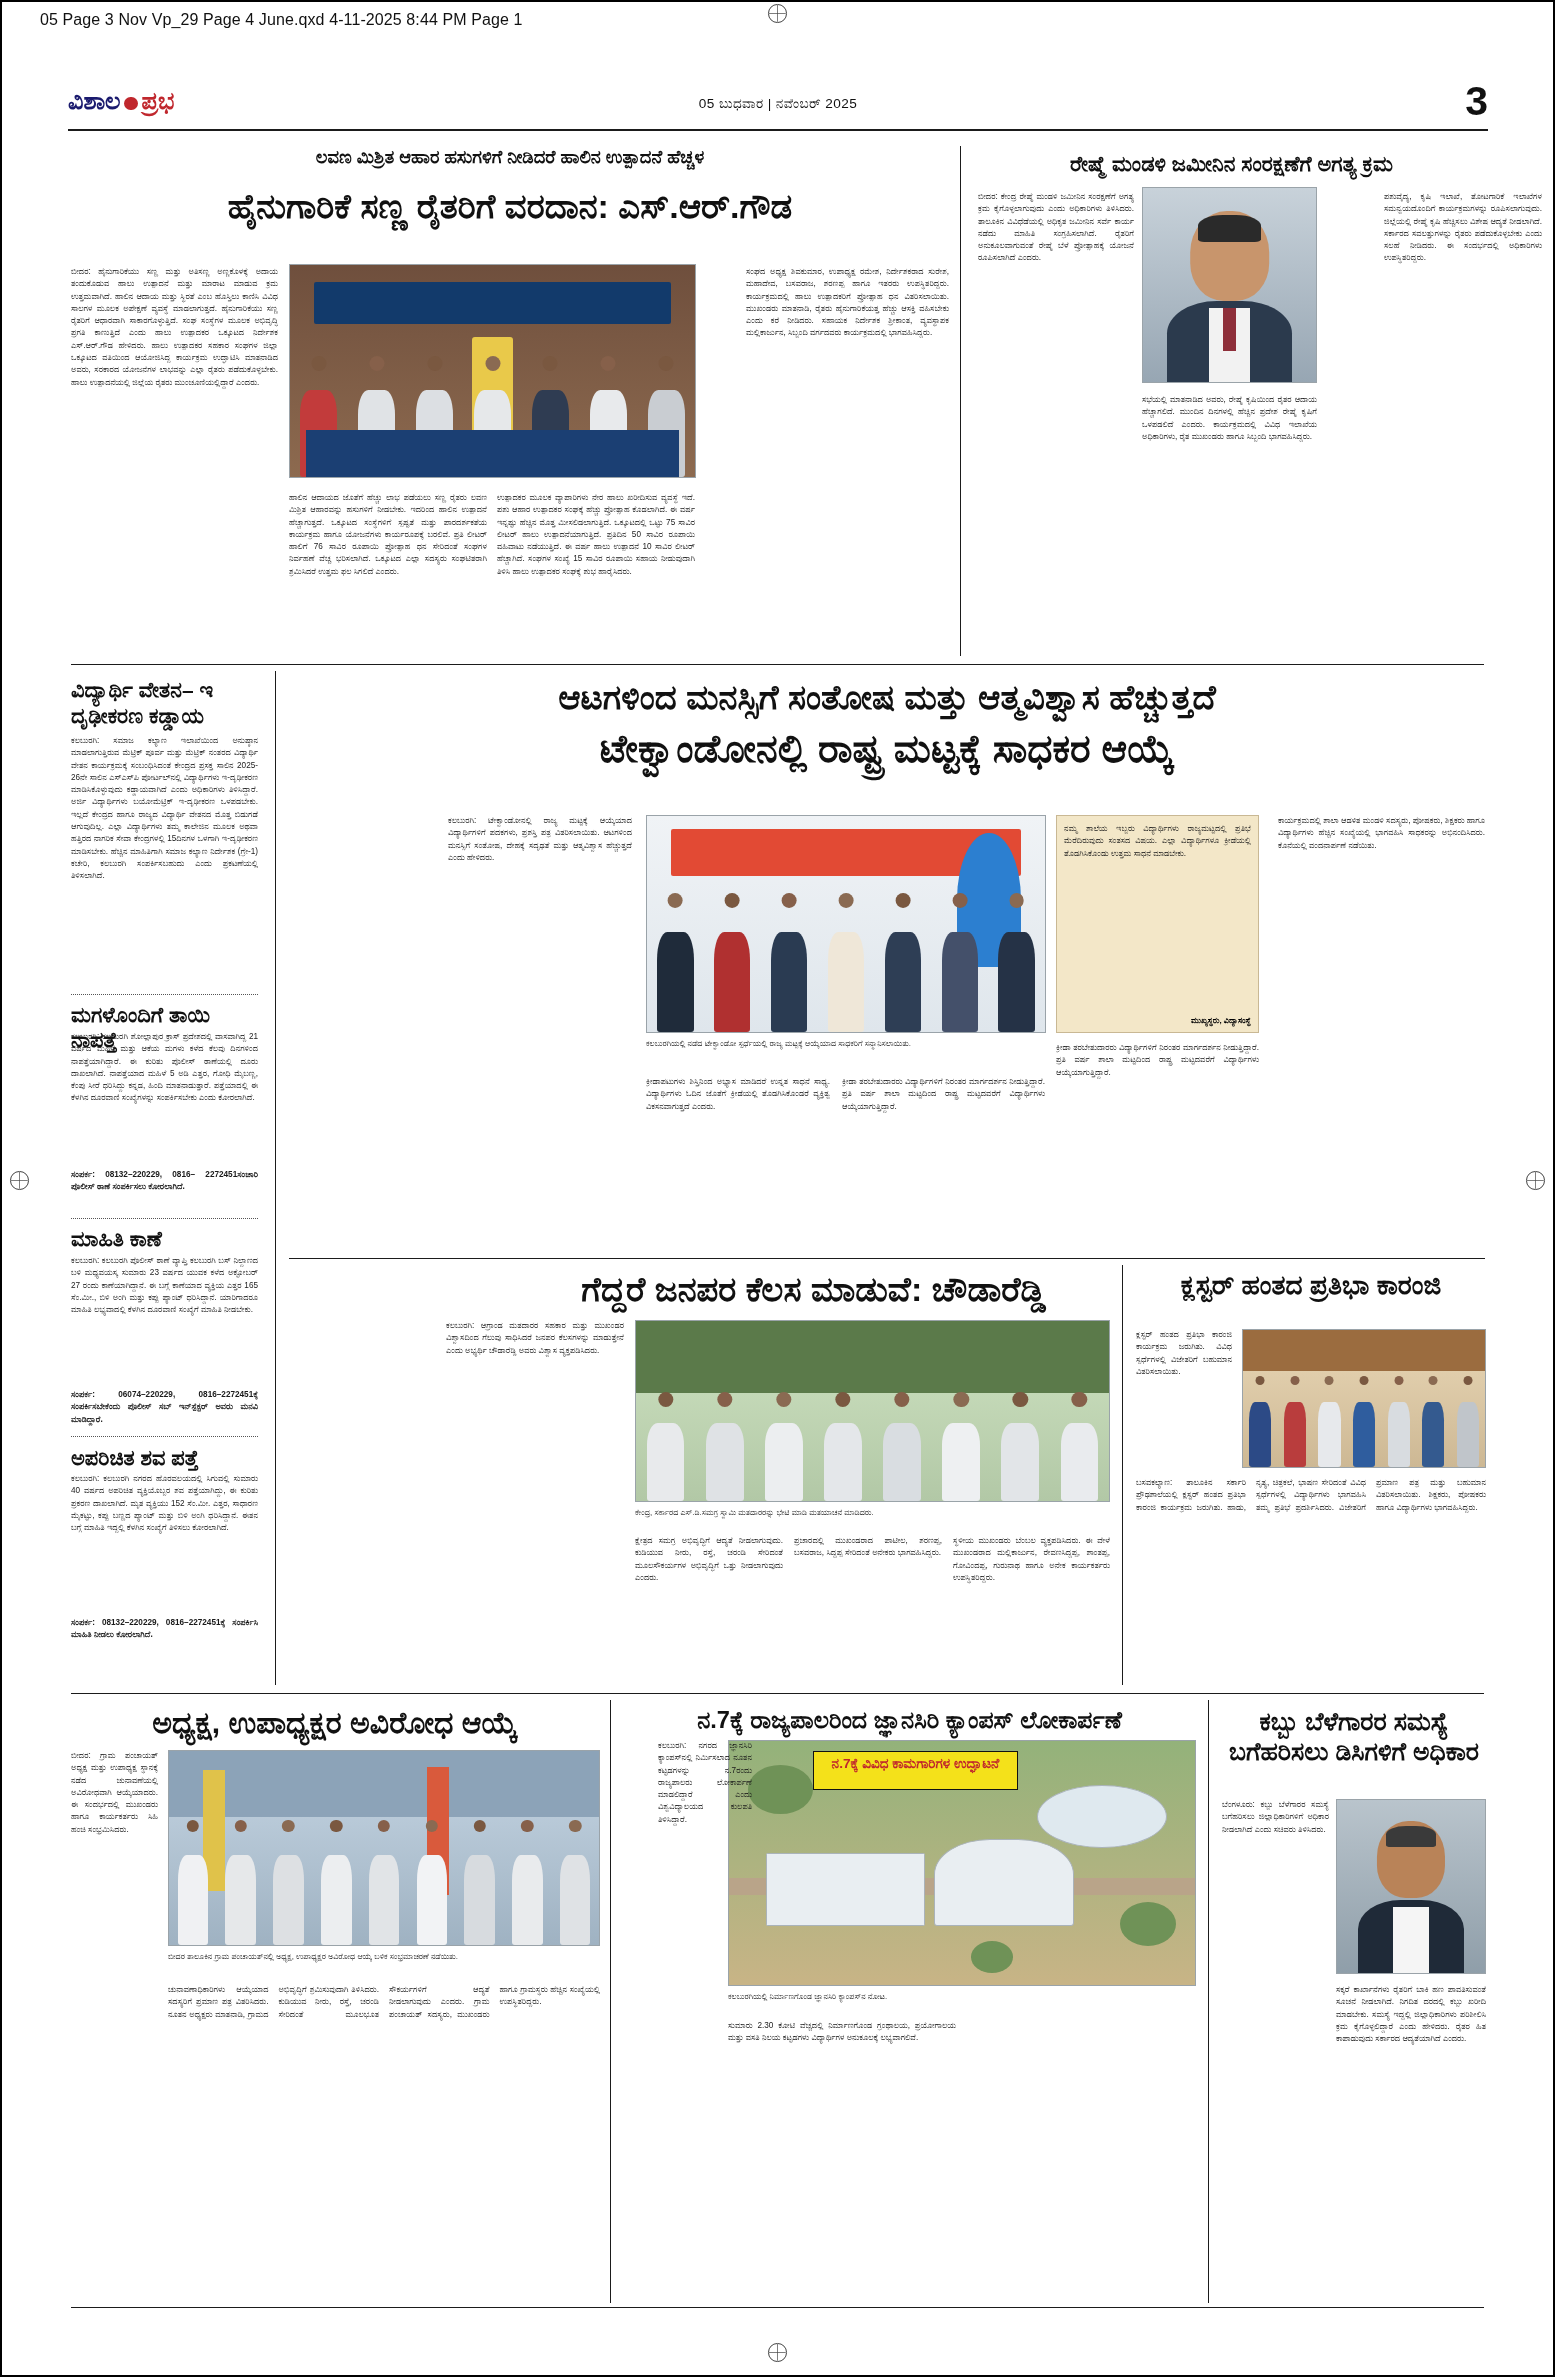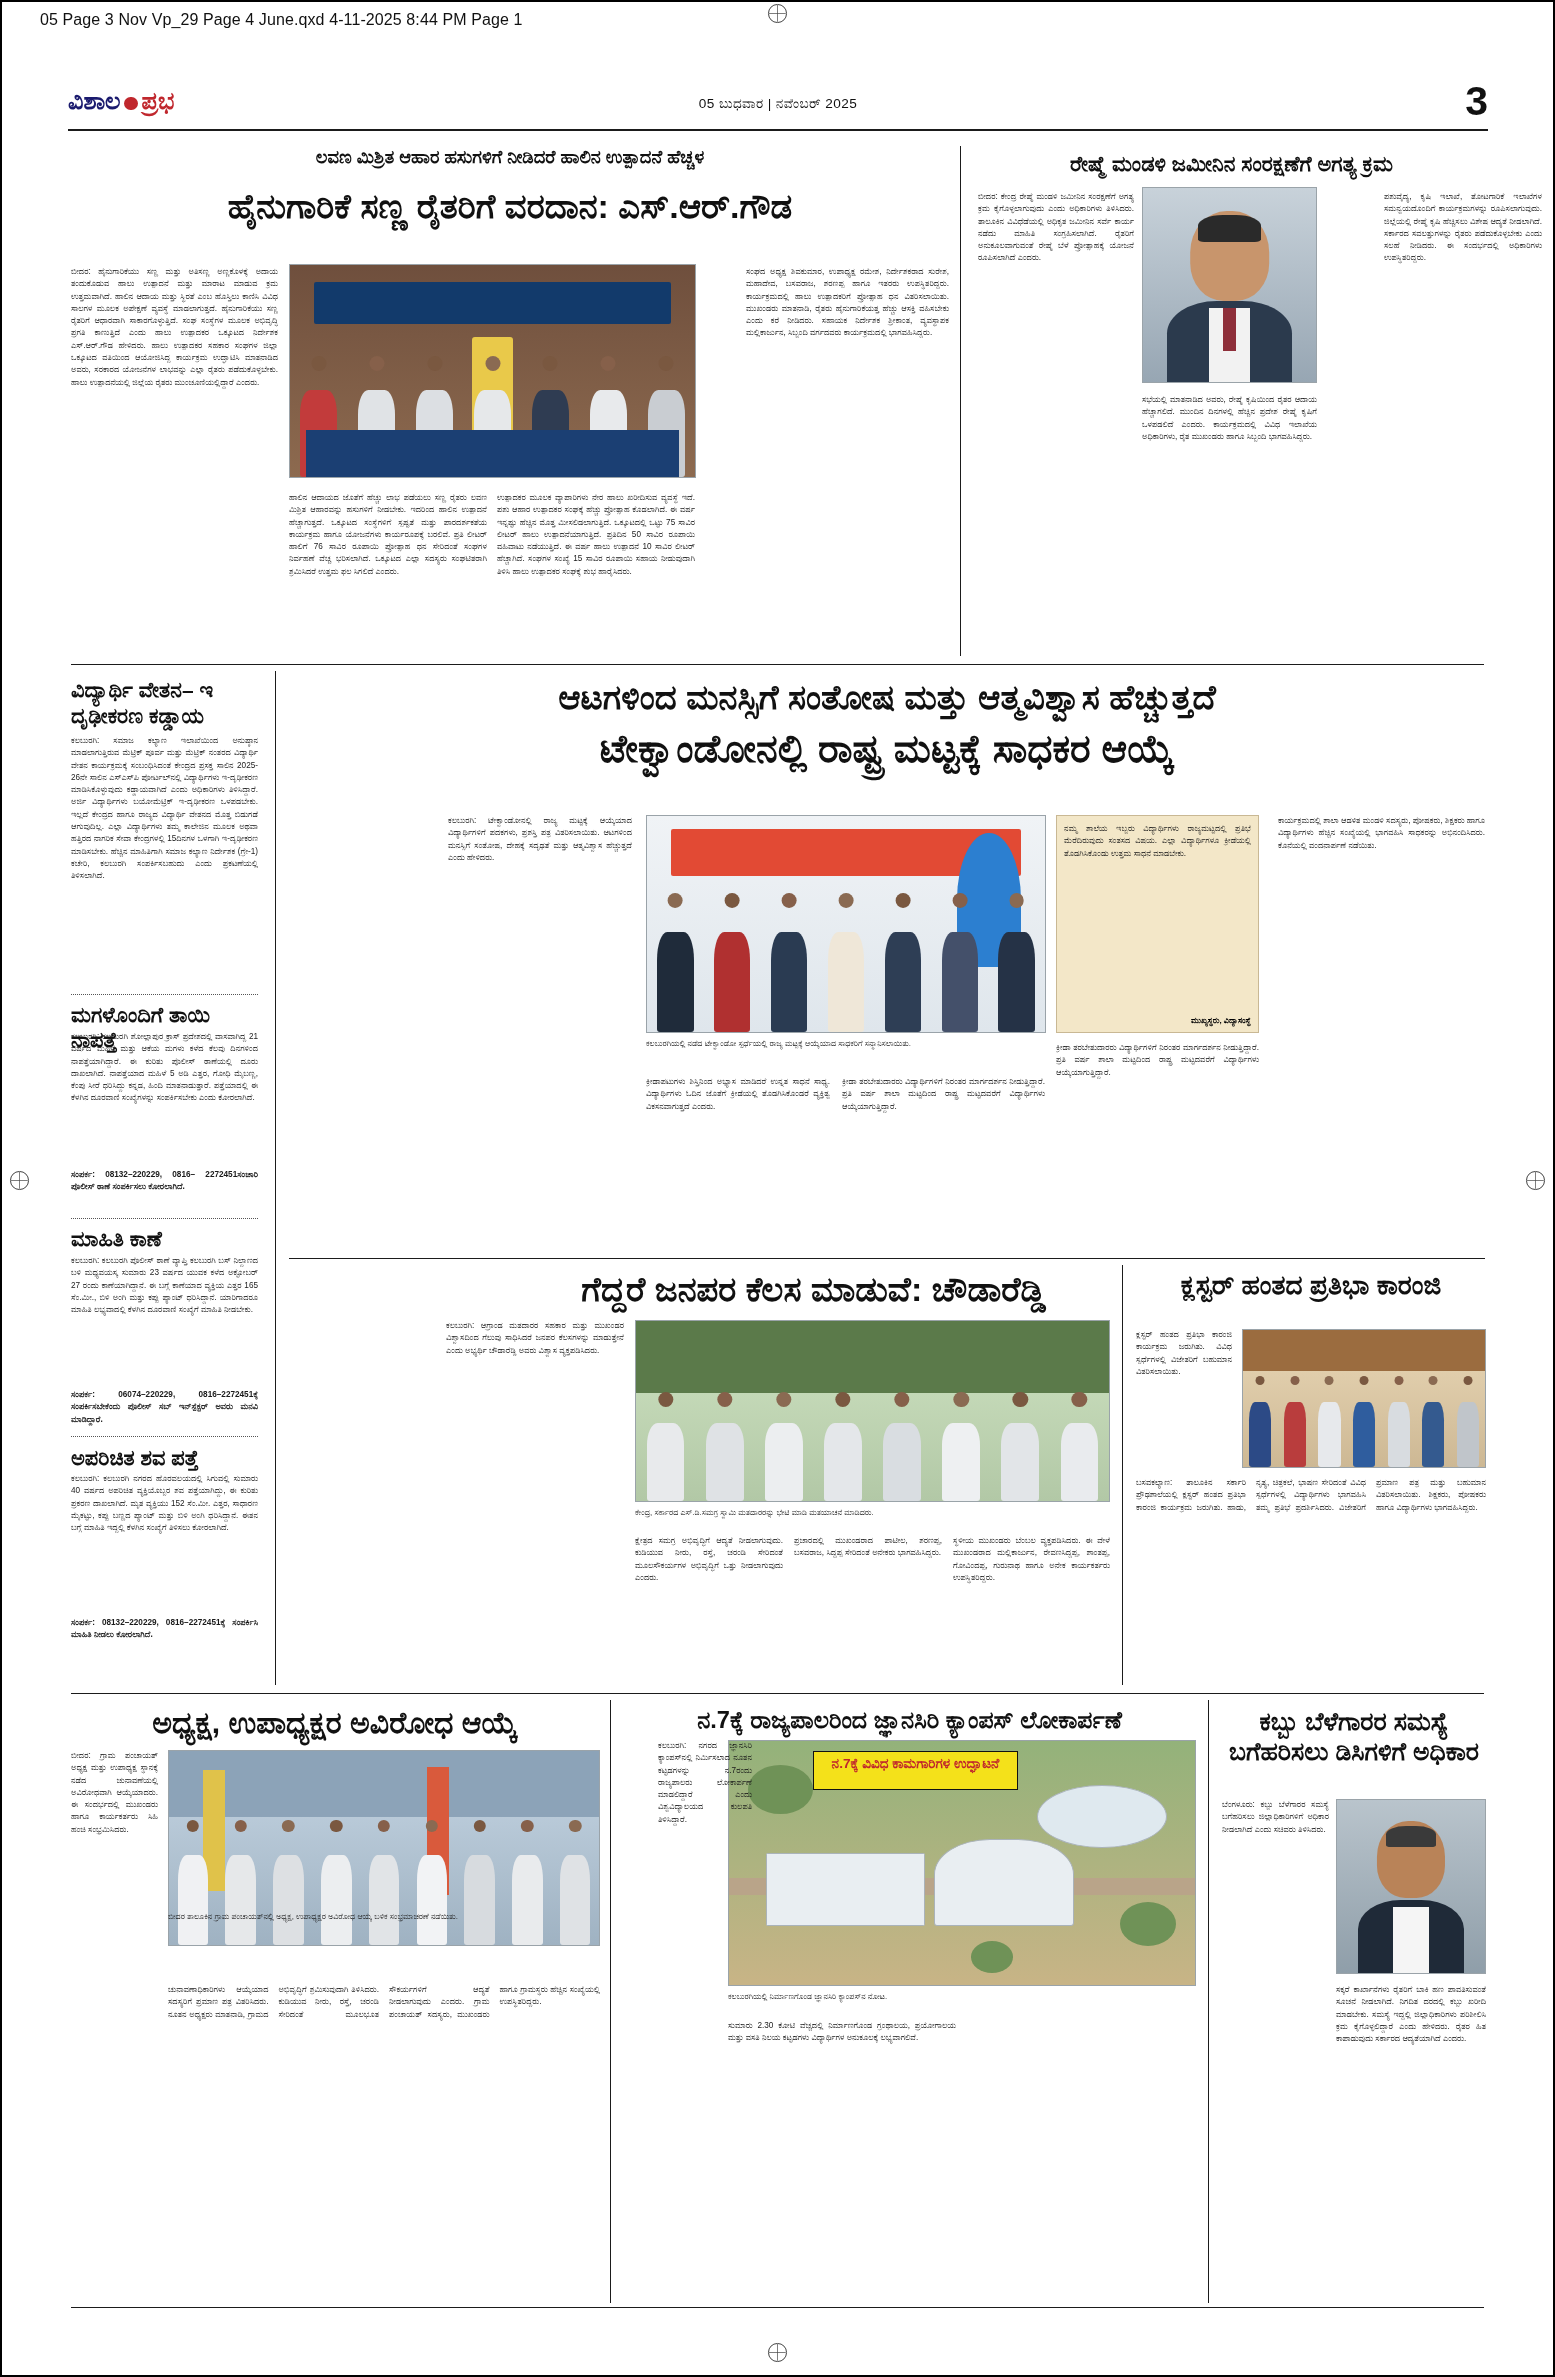--- a/index.html
+++ b/index.html
@@ -409,21 +409,21 @@
       <div class="person">
           <div class="head" style="background:#86604a"></div>
           <div class="body" style="background:#e9ebed"></div>
         </div>
       <div class="person">
           <div class="head" style="background:#8a6a52"></div>
           <div class="body" style="background:#dfe2e5"></div>
         </div>
     </div>
   </div>
-  <div class="blk cap" style="left:168px;top:1911px;width:432px;">ಬೀದರ ತಾಲೂಕಿನ ಗ್ರಾಮ ಪಂಚಾಯತ್‌ನಲ್ಲಿ ಅಧ್ಯಕ್ಷ, ಉಪಾಧ್ಯಕ್ಷರ ಅವಿರೋಧ ಆಯ್ಕೆ ಬಳಿಕ ಸಂಭ್ರಮಾಚರಣೆ ನಡೆಯಿತು.</div>
+  <div class="blk cap" style="left:168px;top:1951px;width:432px;">ಬೀದರ ತಾಲೂಕಿನ ಗ್ರಾಮ ಪಂಚಾಯತ್‌ನಲ್ಲಿ ಅಧ್ಯಕ್ಷ, ಉಪಾಧ್ಯಕ್ಷರ ಅವಿರೋಧ ಆಯ್ಕೆ ಬಳಿಕ ಸಂಭ್ರಮಾಚರಣೆ ನಡೆಯಿತು.</div>
 
   <div class="blk body-col" style="left:71px;top:1750px;width:87px;height:542px;">ಬೀದರ: ಗ್ರಾಮ ಪಂಚಾಯತ್ ಅಧ್ಯಕ್ಷ ಮತ್ತು ಉಪಾಧ್ಯಕ್ಷ ಸ್ಥಾನಕ್ಕೆ ನಡೆದ ಚುನಾವಣೆಯಲ್ಲಿ ಅವಿರೋಧವಾಗಿ ಆಯ್ಕೆಯಾದರು. ಈ ಸಂದರ್ಭದಲ್ಲಿ ಮುಖಂಡರು ಹಾಗೂ ಕಾರ್ಯಕರ್ತರು ಸಿಹಿ ಹಂಚಿ ಸಂಭ್ರಮಿಸಿದರು.</div>
   <div class="blk body-col" style="left:168px;top:1984px;width:432px;height:307px;column-count:4;">ಚುನಾವಣಾಧಿಕಾರಿಗಳು ಆಯ್ಕೆಯಾದ ಸದಸ್ಯರಿಗೆ ಪ್ರಮಾಣ ಪತ್ರ ವಿತರಿಸಿದರು. ನೂತನ ಅಧ್ಯಕ್ಷರು ಮಾತನಾಡಿ, ಗ್ರಾಮದ ಅಭಿವೃದ್ಧಿಗೆ ಶ್ರಮಿಸುವುದಾಗಿ ತಿಳಿಸಿದರು. ಕುಡಿಯುವ ನೀರು, ರಸ್ತೆ, ಚರಂಡಿ ಸೇರಿದಂತೆ ಮೂಲಭೂತ ಸೌಕರ್ಯಗಳಿಗೆ ಆದ್ಯತೆ ನೀಡಲಾಗುವುದು ಎಂದರು. ಗ್ರಾಮ ಪಂಚಾಯತ್ ಸದಸ್ಯರು, ಮುಖಂಡರು ಹಾಗೂ ಗ್ರಾಮಸ್ಥರು ಹೆಚ್ಚಿನ ಸಂಖ್ಯೆಯಲ್ಲಿ ಉಪಸ್ಥಿತರಿದ್ದರು.</div>
 
   <div class="rule-v" style="left:610px;top:1700px;width:1.4px;height:603px;"></div>
 
   <div class="blk subhl" style="left:622px;top:1706px;width:575px;text-align:center;font-size:23.6px;">ನ.7ಕ್ಕೆ ರಾಜ್ಯಪಾಲರಿಂದ ಜ್ಞಾನಸಿರಿ ಕ್ಯಾಂಪಸ್ ಲೋಕಾರ್ಪಣೆ</div>
 
   <div class="photo" style="left:728px;top:1740px;width:468px;height:246px;">
     <div class="aerial"></div>

